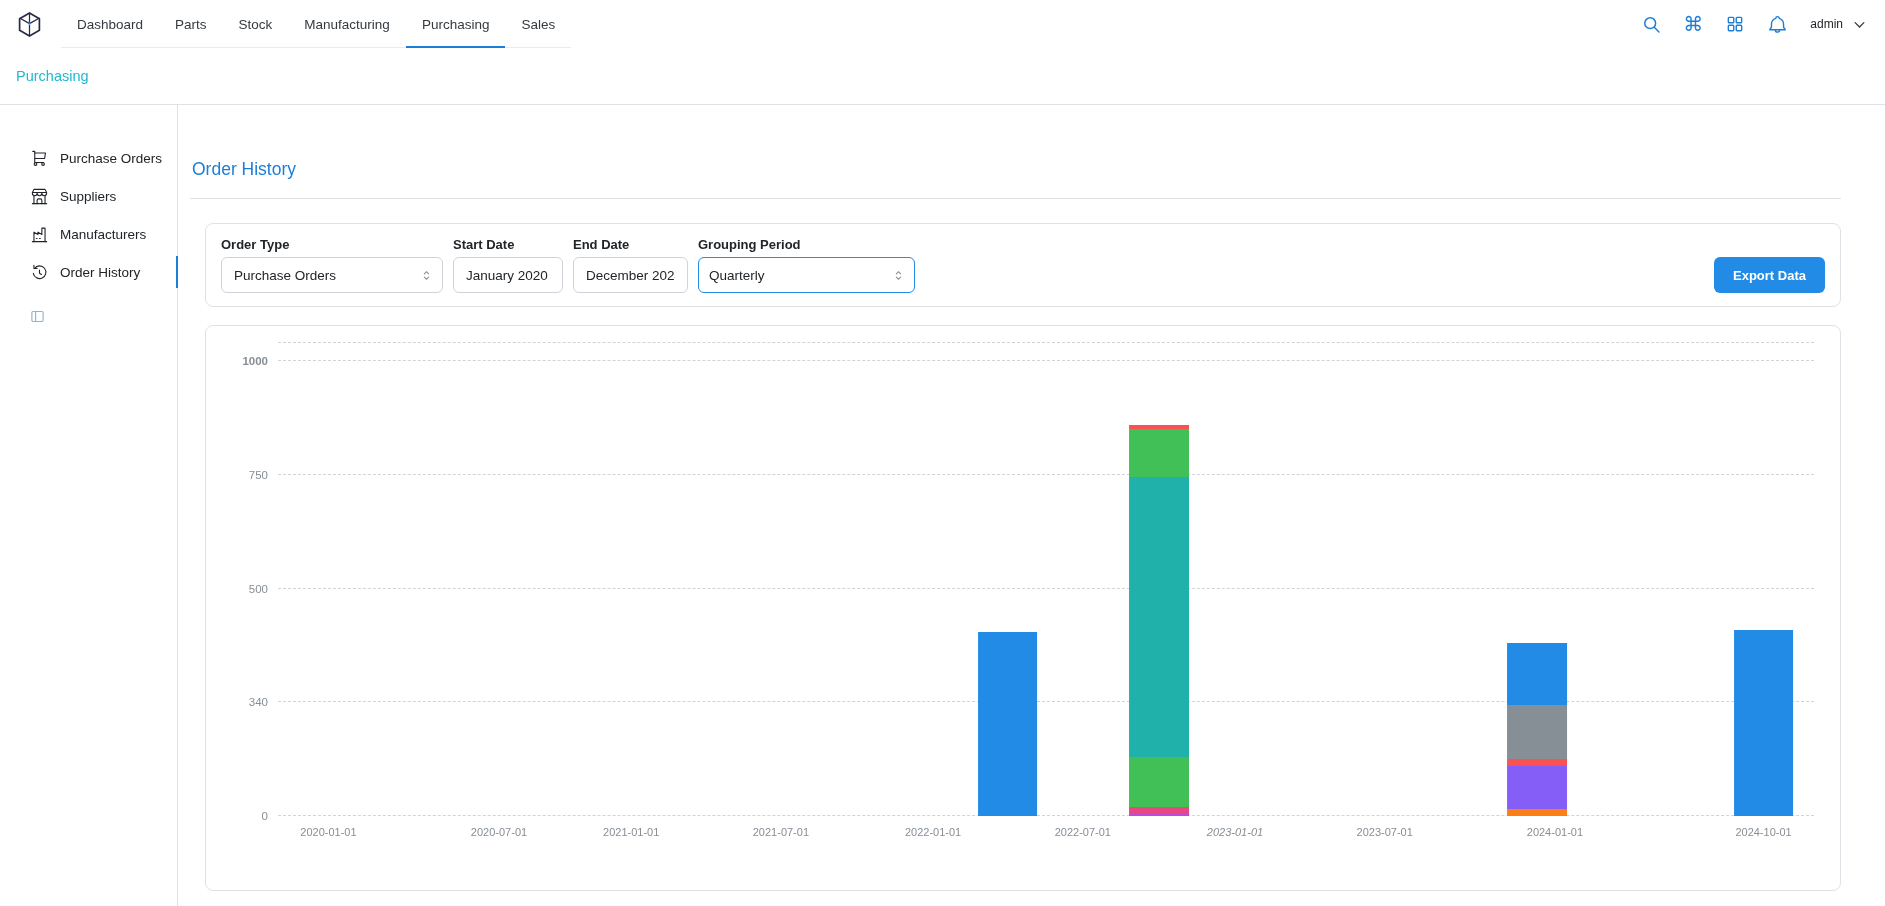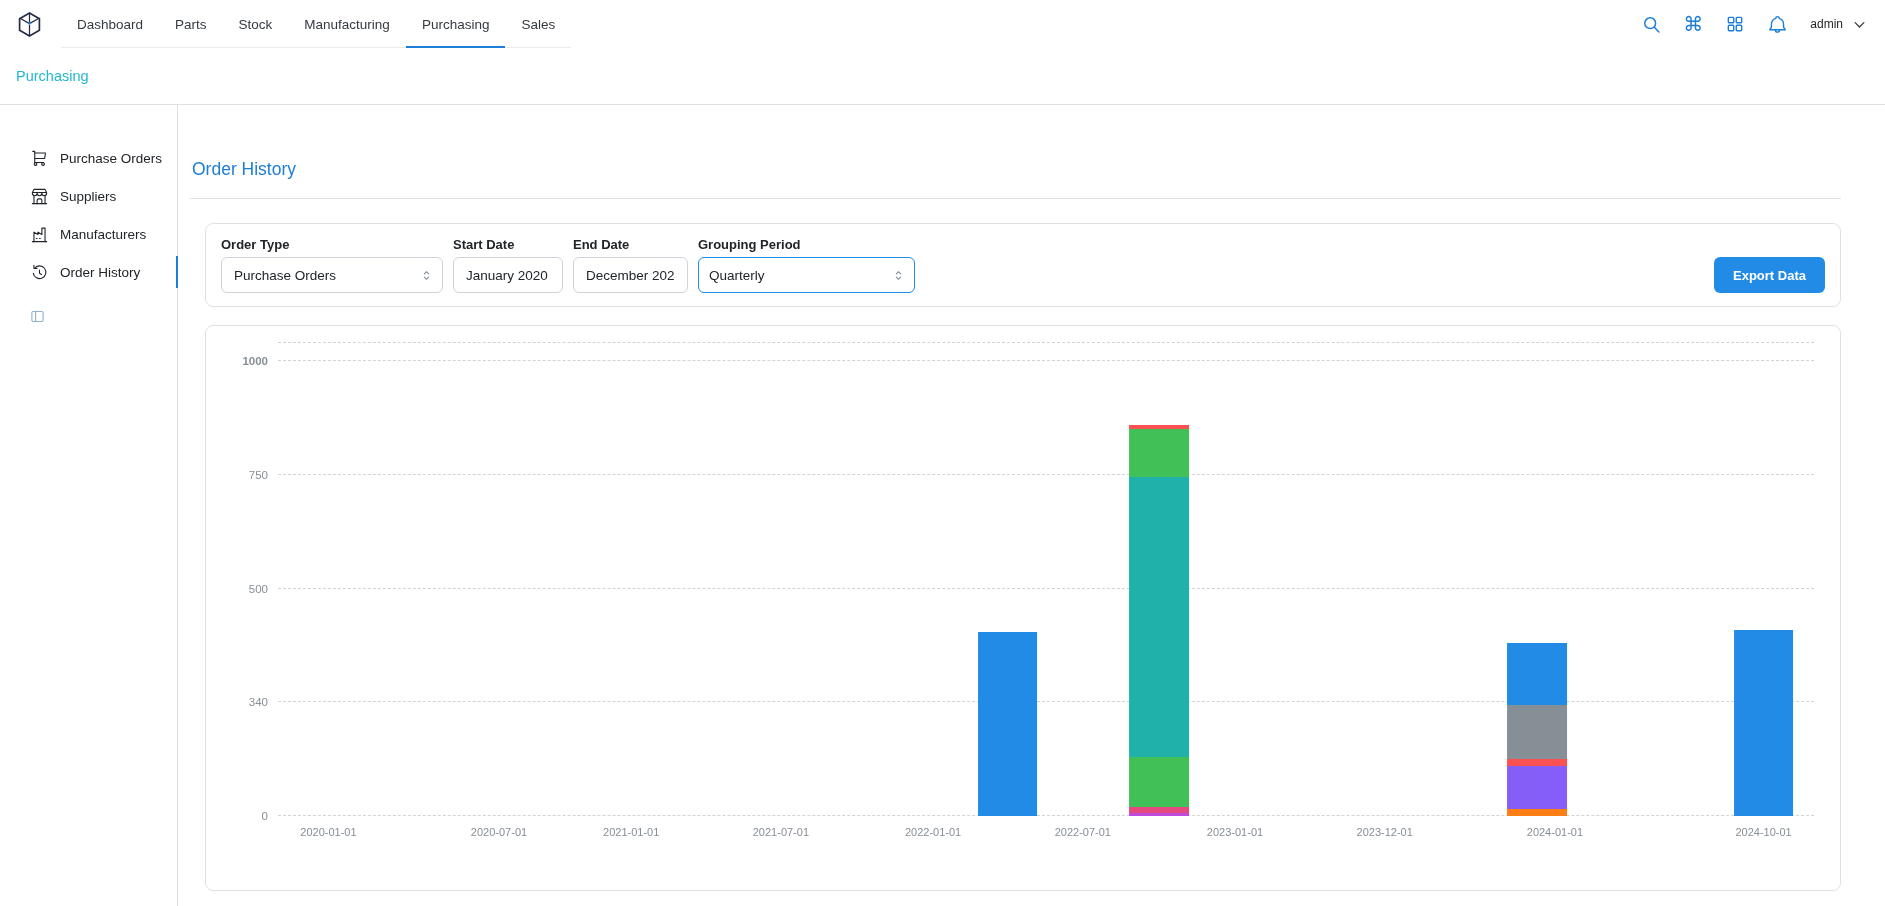--- a/index.html
+++ b/index.html
@@ -240,21 +240,21 @@
               <div class="bar-seg" style="height: 39.4231%; background: rgb(34, 139, 230);"></div>
             </div>
           </div>
         <div class="xaxis">
             <div class="xtick" style="left: 3.28487%;">2020-01-01</div>
             <div class="xtick" style="left: 13.0856%; margin-left: 20px;">2020-07-01</div>
             <div class="xtick" style="left: 22.9941%;">2021-01-01</div>
             <div class="xtick" style="left: 32.741%;">2021-07-01</div>
             <div class="xtick" style="left: 42.6494%;">2022-01-01</div>
             <div class="xtick" style="left: 52.3963%;">2022-07-01</div>
-            <div class="xtick" style="left: 62.3048%;">2023-01-01</div>
-            <div class="xtick" style="left: 72.0517%;">2023-12-01</div>
+            <div class="xtick" style="left: 62.3048%; font-style: italic;">2023-01-01</div>
+            <div class="xtick" style="left: 72.0517%;">2023-07-01</div>
             <div class="xtick" style="left: 81.9602%; margin-left: 18px;">2024-01-01</div>
             <div class="xtick" style="left: 96.7151%;">2024-10-01</div>
           </div>
       </div>
     </main>
   </div>
 </div>
 
 </body></html>

